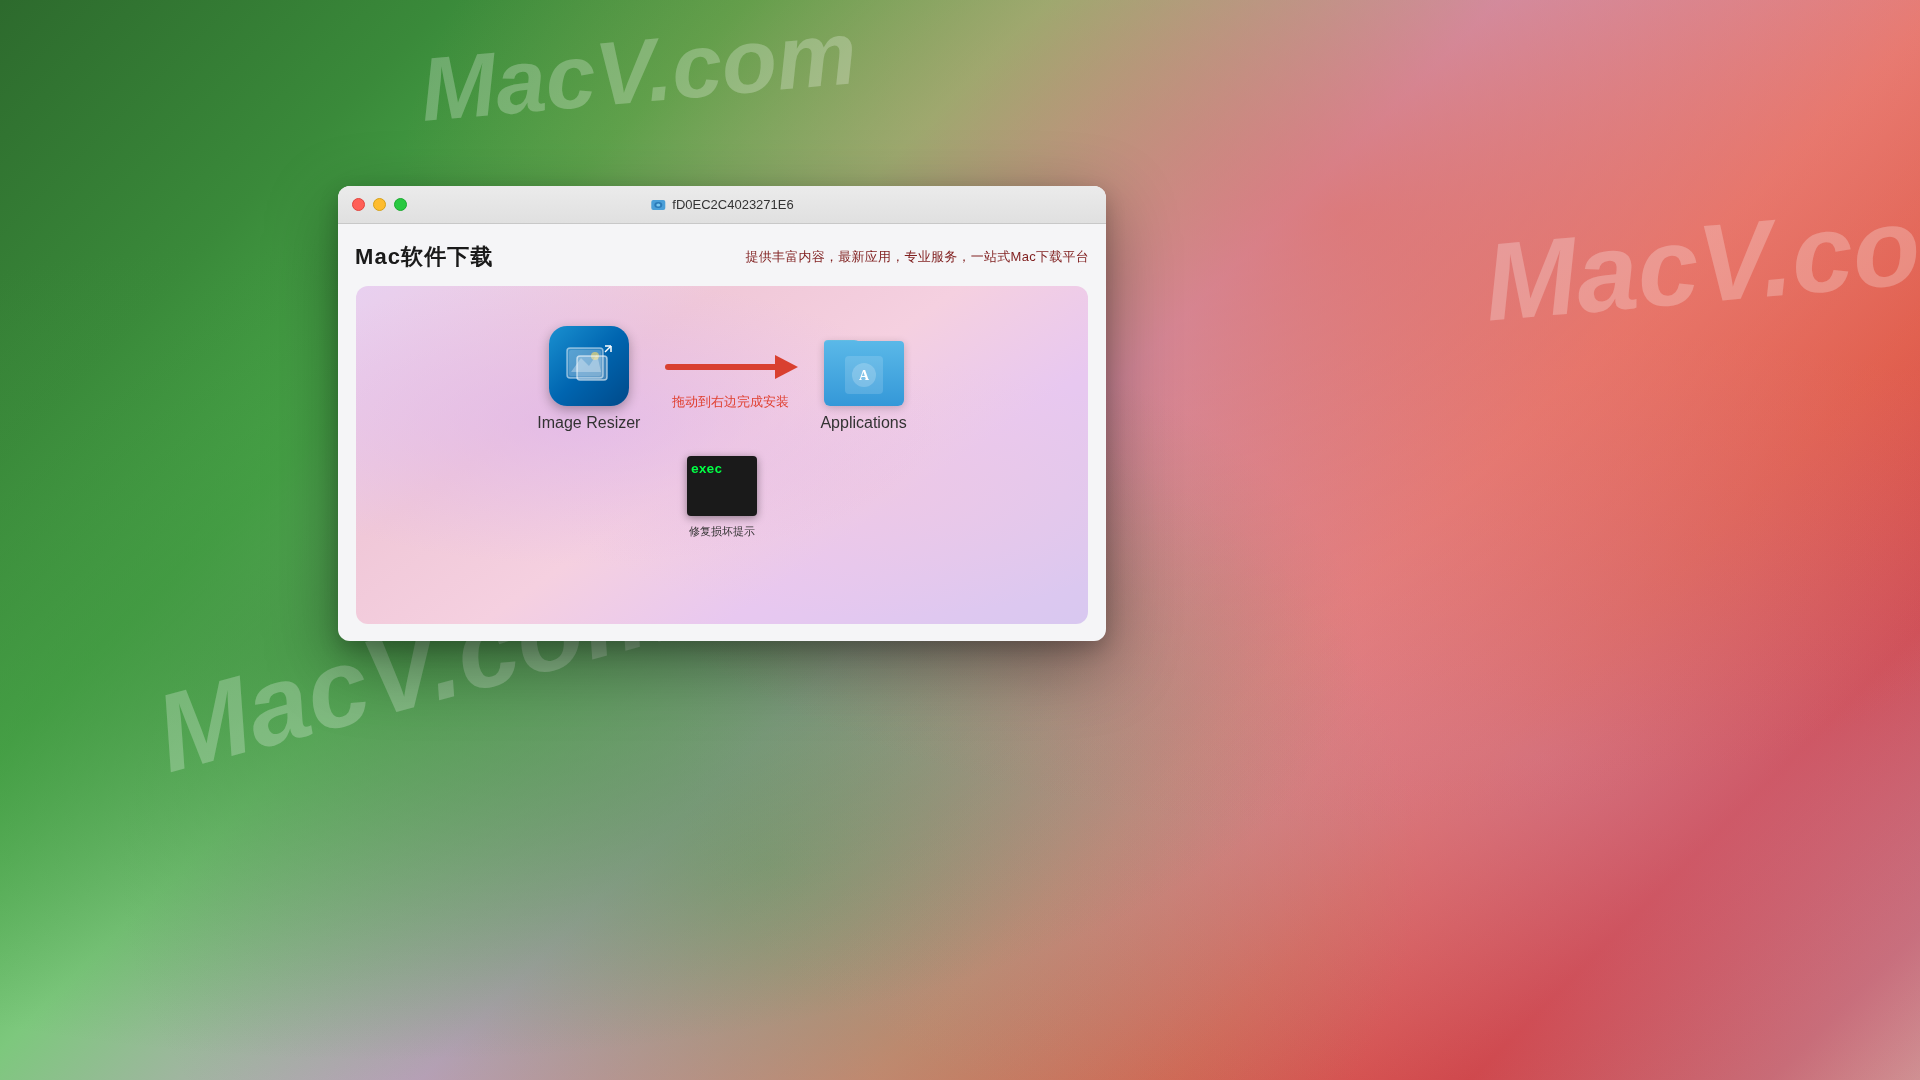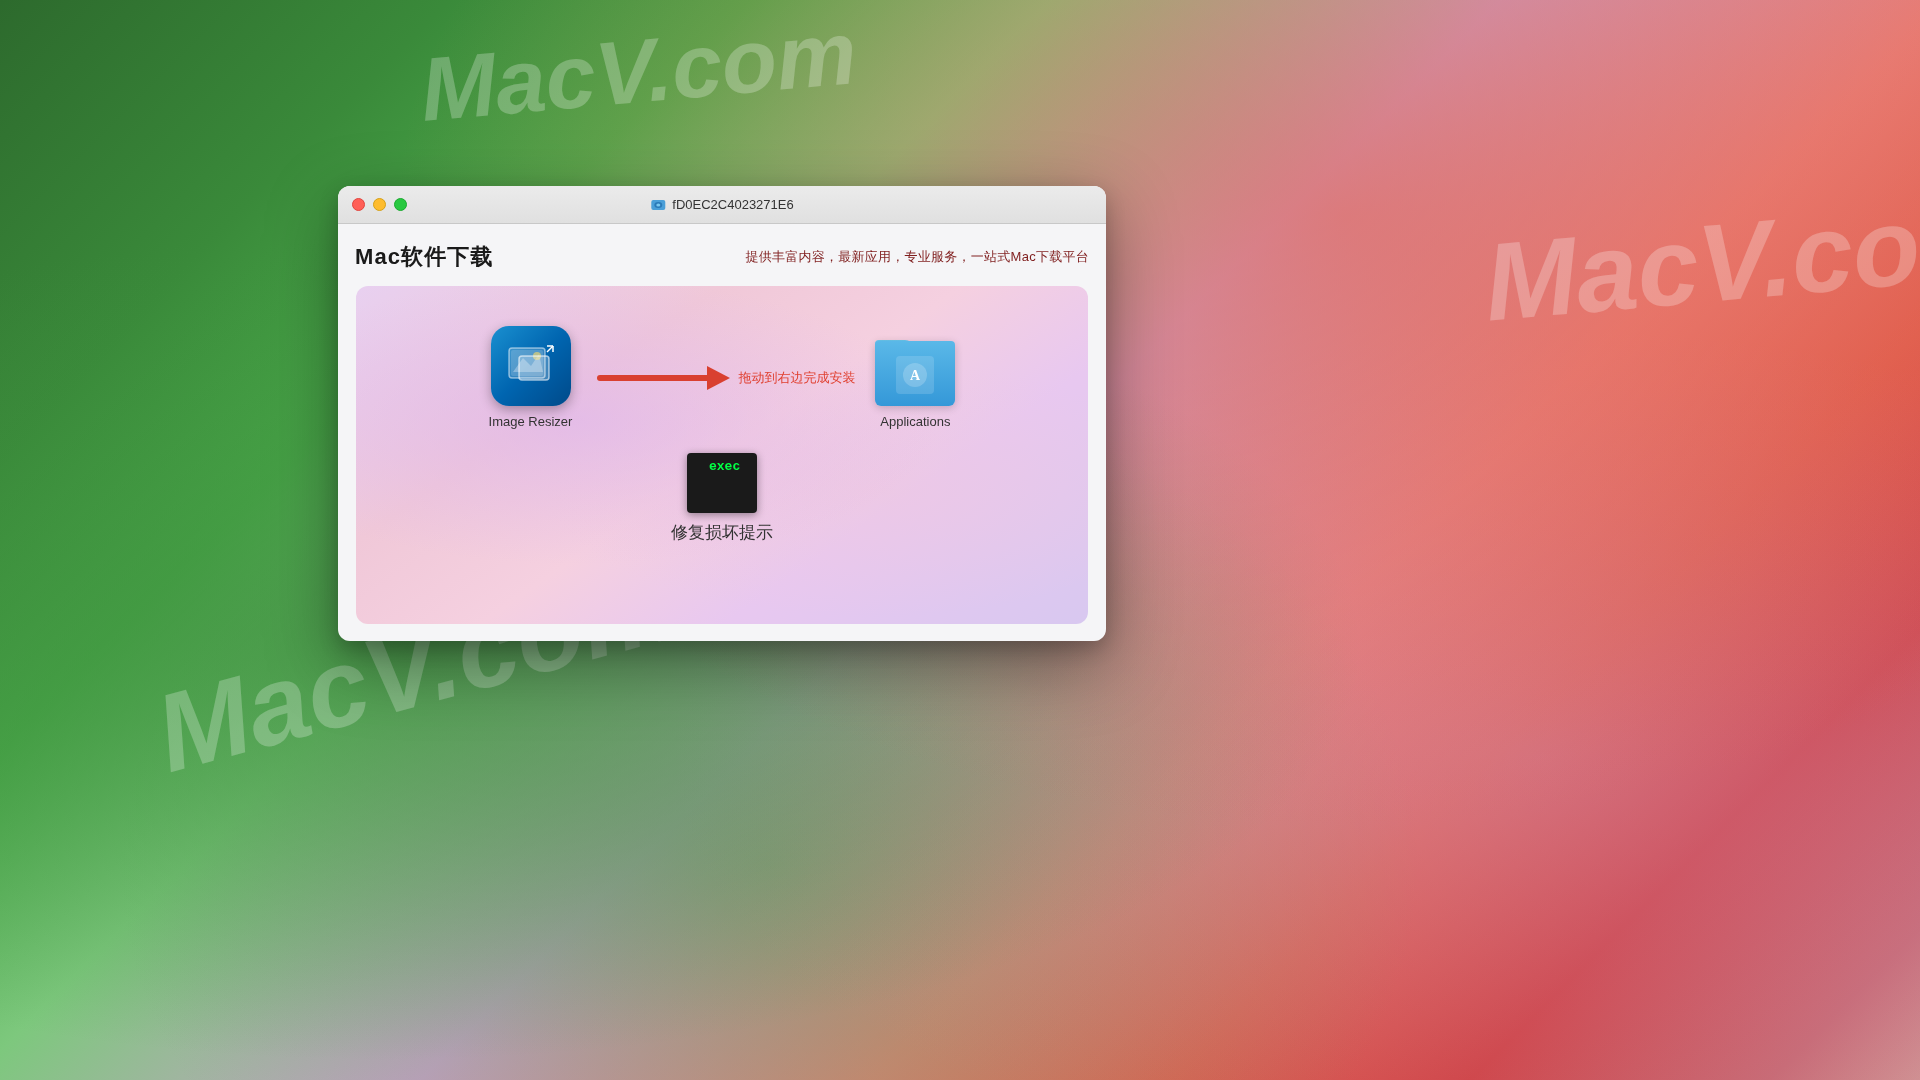--- a/index.html
+++ b/index.html
@@ -256,29 +256,30 @@
       width: 38px;
       height: 38px;
       background: rgba(255,255,255,0.15);
       border-radius: 4px;
       display: flex;
       align-items: center;
       justify-content: center;
     }
 
     .app-label {
-      font-size: 13px;
+      font-size: 16px;
       color: #333;
       text-align: center;
       font-weight: 400;
     }
 
     
     .arrow-container {
       display: flex;
+      flex-direction: column;
       align-items: center;
       gap: 6px;
       position: relative;
     }
 
     .arrow-svg {
       width: 140px;
       height: 40px;
     }
 
@@ -300,34 +301,34 @@
       z-index: 2;
     }
 
     .exec-icon {
       width: 70px;
       height: 60px;
       background: #1a1a1a;
       border-radius: 4px;
       display: flex;
       align-items: flex-start;
-      padding: 6px 22px;
+      padding: 6px 4px;
       box-shadow: 0 2px 8px rgba(0,0,0,0.4);
       position: relative;
     }
 
     .exec-text {
       font-size: 13px;
       color: #00ff44;
       font-family: 'Courier New', monospace;
       font-weight: 600;
     }
 
     .exec-label {
-      font-size: 17px;
+      font-size: 11px;
       color: #333;
       text-align: center;
     }
   </style>
 </head>
 <body>
 
 <div class="wallpaper"></div>
 <div class="wallpaper-overlay"></div>
 

